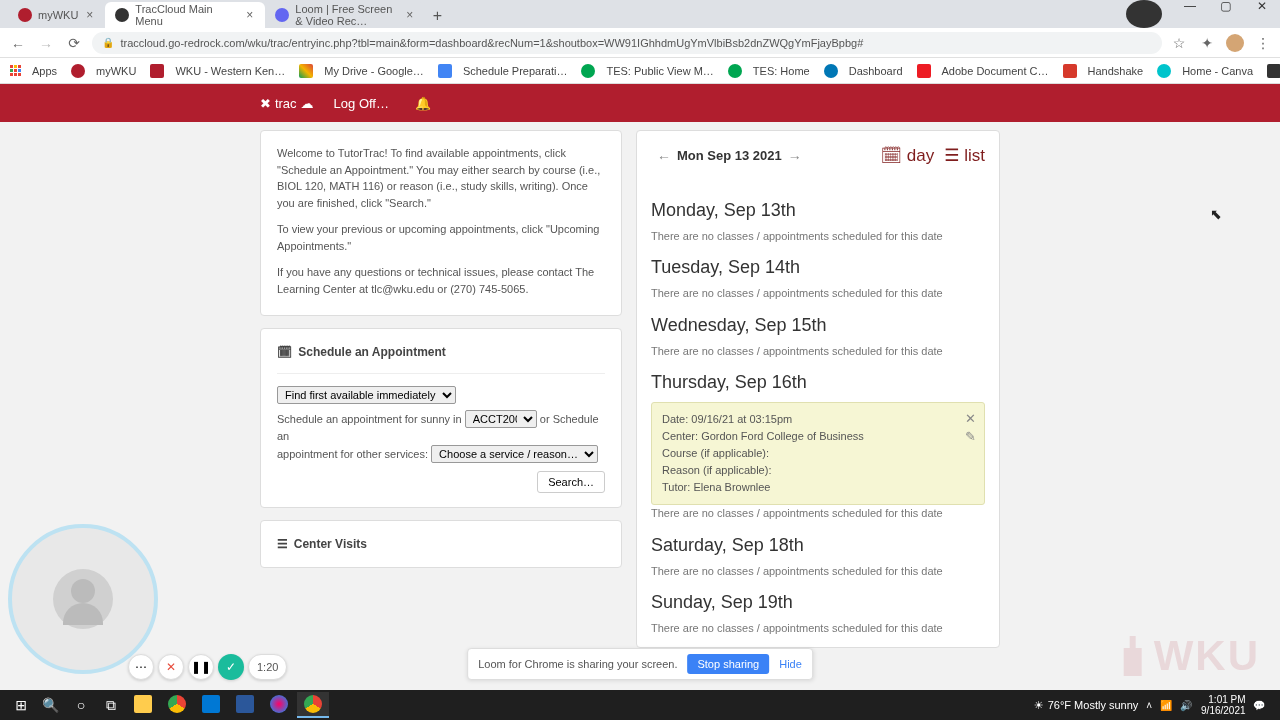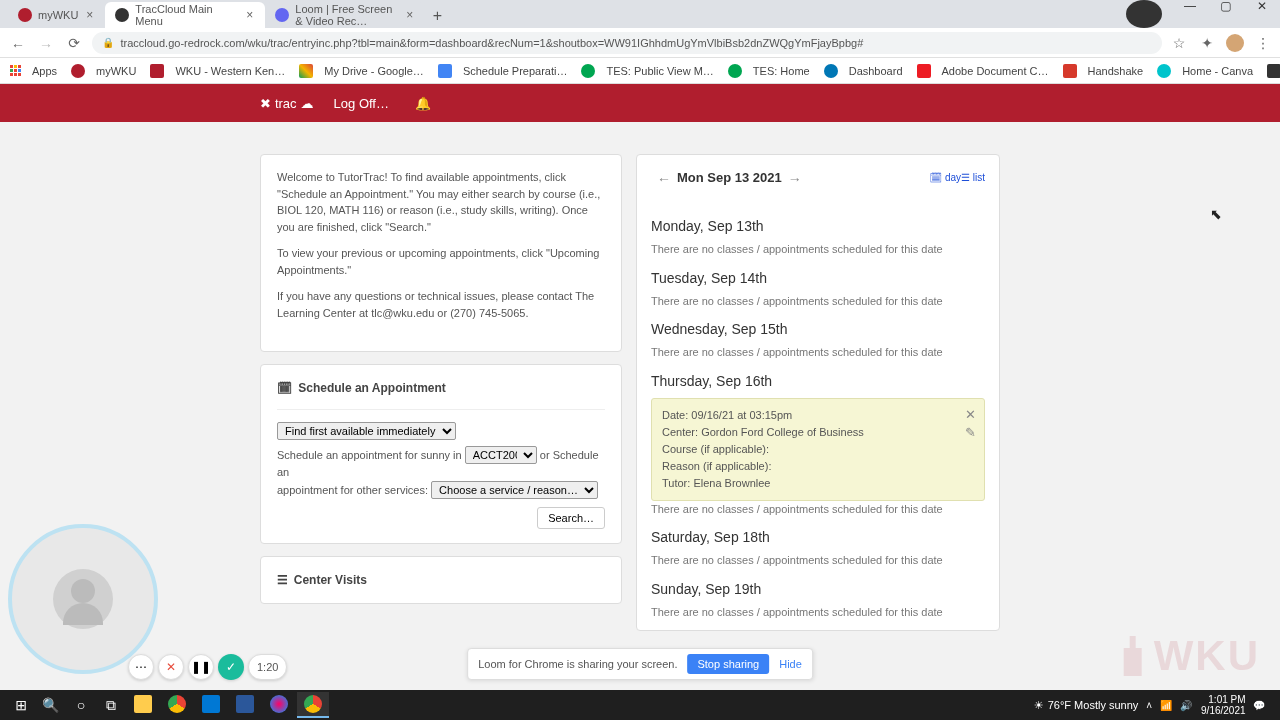--- a/index.html
+++ b/index.html
@@ -35,36 +35,36 @@
 .apps-icon { display:grid; grid-template-columns:repeat(3,3px); grid-template-rows:repeat(3,3px); gap:1px; }
 .apps-icon span { background:#ea4335; }
 .apps-icon span:nth-child(2){background:#fbbc05;} .apps-icon span:nth-child(4){background:#34a853;} .apps-icon span:nth-child(6){background:#4285f4;}
 
 
 .appheader { height:38px; background:#b01e2e; display:flex; align-items:center; padding:0 260px; color:#fff; font-size:13px; gap:20px; }
 .appheader .logo { font-weight:500; display:flex; align-items:center; gap:4px; }
 .appheader .bell { margin-left:6px; }
 
 
-.content { padding:32px 260px 0; display:flex; gap:14px; }
+.content { padding:8px 260px 0; display:flex; gap:14px; }
 .leftcol { width:362px; display:flex; flex-direction:column; gap:12px; }
 .rightcol { width:364px; }
 .card { background:#fff; border:1px solid #ddd; border-radius:4px; padding:14px 16px; font-size:11px; color:#555; line-height:1.5; }
 .card p { margin-bottom:10px; }
 .card-title { font-size:12px; font-weight:600; color:#444; display:flex; align-items:center; gap:6px; margin-bottom:12px; }
 .selectbox { border:1px solid #999; background:#efefef; font-size:11px; padding:1px 3px; border-radius:2px; }
 .searchbtn { float:right; border:1px solid #ccc; background:#fff; padding:4px 10px; font-size:11px; border-radius:3px; margin-top:8px; }
 
 
 .calhead { display:flex; align-items:center; padding:12px 14px; border-bottom:none; }
 .calhead .arrow { color:#888; font-size:14px; padding:0 6px; }
 .calhead .date { font-weight:600; font-size:13px; color:#333; }
-.calhead .views { margin-left:auto; display:flex; gap:0; font-size:10px; color:#1d4ed8; }
+.calhead .views { margin-left:auto; display:flex; gap:10px; font-size:17px; color:#7f1d1d; }
 .dayblock { padding:6px 14px 10px; }
-.dayhead { font-size:14px; font-weight:500; color:#333; margin:10px 0 4px; }
+.dayhead { font-size:18px; font-weight:500; color:#333; margin:10px 0 4px; }
 .daytext { font-size:11px; color:#777; }
 .appt { background:#f6f6d4; border:1px solid #e0e0b0; border-radius:3px; padding:8px 10px; font-size:11px; color:#555; line-height:1.55; position:relative; margin-top:6px; }
 .appt .apptbtn { position:absolute; right:8px; color:#888; font-size:13px; }
 .appt .close-x { top:6px; }
 .appt .edit { top:24px; }
 
 
 .wku-mark { position:absolute; right:20px; bottom:40px; font-size:42px; font-weight:700; color:rgba(176,30,46,0.12); letter-spacing:2px; display:flex; align-items:center; gap:6px; }
 .wku-mark .tower { width:30px; height:40px; background:rgba(176,30,46,0.12); clip-path:polygon(40% 0,60% 0,60% 30%,80% 30%,80% 100%,20% 100%,20% 30%,40% 30%); }
 
@@ -209,21 +209,21 @@
   <span class="logo">✖ <span>trac</span>☁</span>
   <span>Log Off…</span>
   <span class="bell">🔔</span>
 </div>
 
 <div class="content">
   <div class="leftcol">
     <div class="card">
       <p>Welcome to TutorTrac! To find available appointments, click "Schedule an Appointment." You may either search by course (i.e., BIOL 120, MATH 116) or reason (i.e., study skills, writing). Once you are finished, click "Search."</p>
       <p>To view your previous or upcoming appointments, click "Upcoming Appointments."</p>
-      <p style="margin-bottom:16px;">If you have any questions or technical issues, please contact The Learning Center at tlc@wku.edu or (270) 745-5065.</p>
+      <p style="margin-bottom:4px;">If you have any questions or technical issues, please contact The Learning Center at tlc@wku.edu or (270) 745-5065.</p>
     </div>
 
     <div class="card">
       <div class="card-title">
           <span>🗓</span>
           <span>Schedule an Appointment</span>
         </div>
       <hr style="border:none;border-top:1px solid #eee;margin-bottom:12px;">
       <div><select class="selectbox"><option>Find first available immediately</option></select></div>
       <div style="margin-top:6px;">

